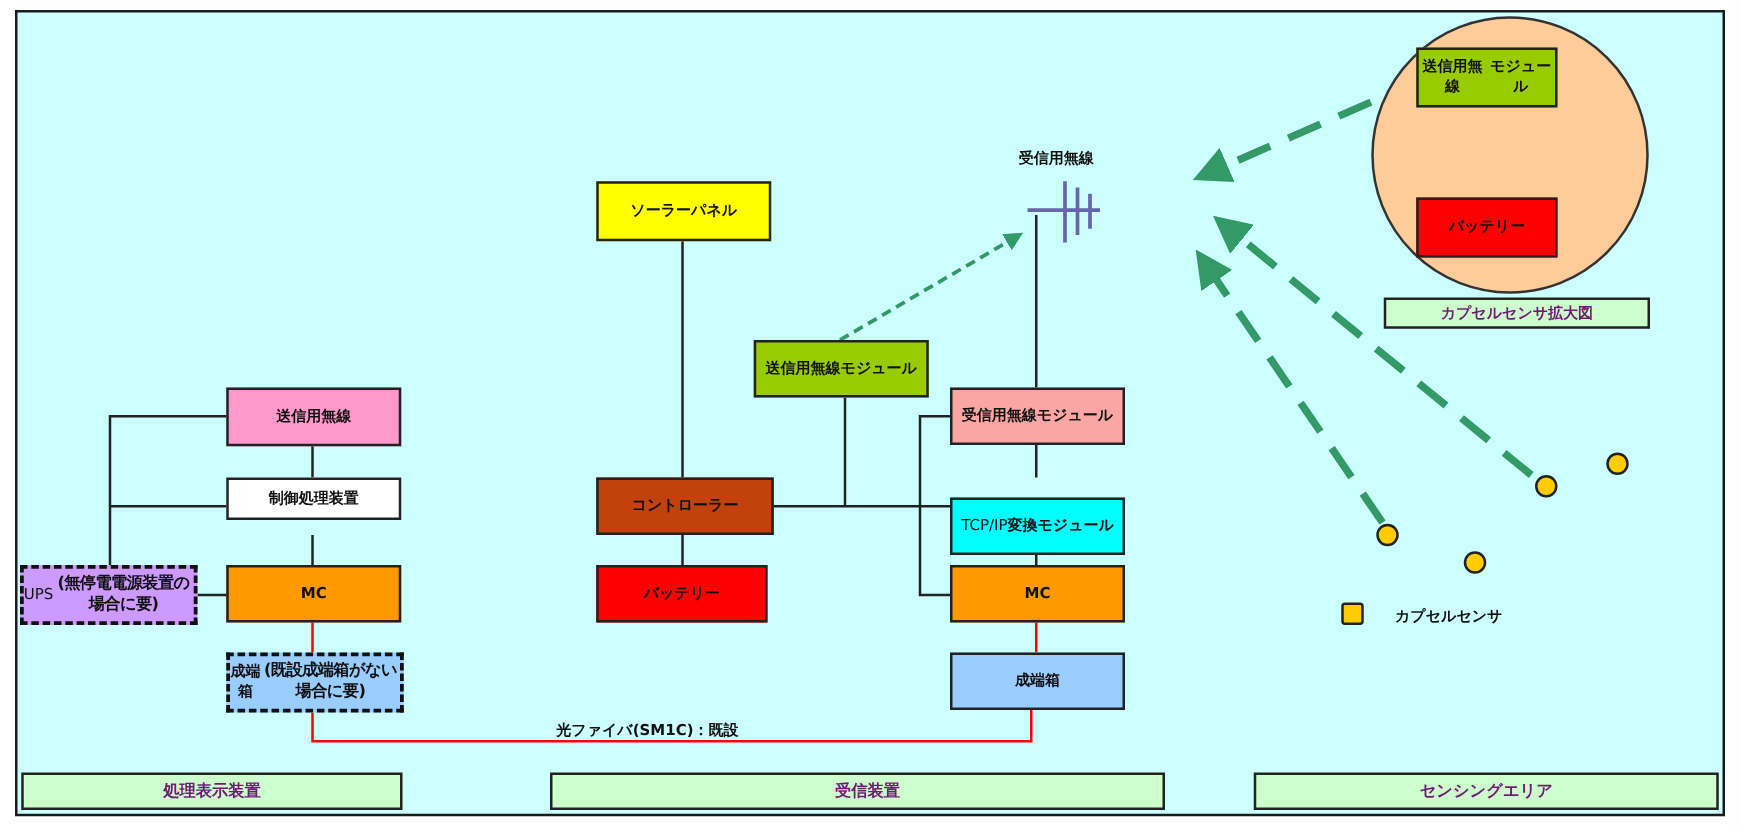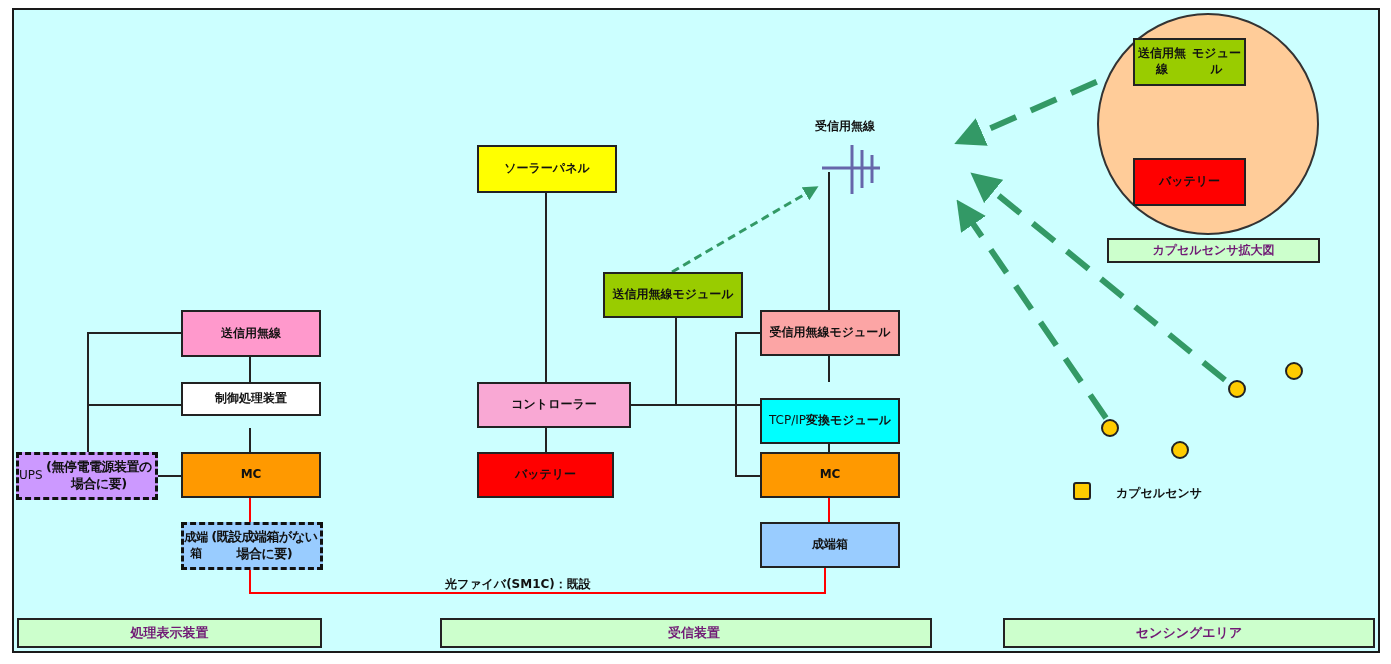--- a/index.html
+++ b/index.html
@@ -110,21 +110,21 @@
 </div>
 
 <div class="box" style="left:477px;top:145px;width:140px;height:48px;background:#ffff00;">
   <span>ソーラー</span>
   <span>パネル</span>
 </div>
 <div class="box" style="left:603px;top:272px;width:140px;height:46px;background:#99cc00;">
   <span>送信用無線</span>
   <span>モジュール</span>
 </div>
-<div class="box" style="left:477px;top:382px;width:154px;height:46px;background:#f9a8d4;">
+<div class="box" style="left:477px;top:382px;width:142px;height:46px;background:#c2410c;">
   <span>コントローラー</span>
 </div>
 <div class="box" style="left:477px;top:452px;width:137px;height:46px;background:#ff0000;">
   <span>バッテリー</span>
 </div>
 <div class="label" style="left:815px;top:118px;">受信用無線</div>
 <div class="box" style="left:760px;top:310px;width:140px;height:46px;background:#fca5a5;">
   <span>受信用無線</span>
   <span>モジュール</span>
 </div>

